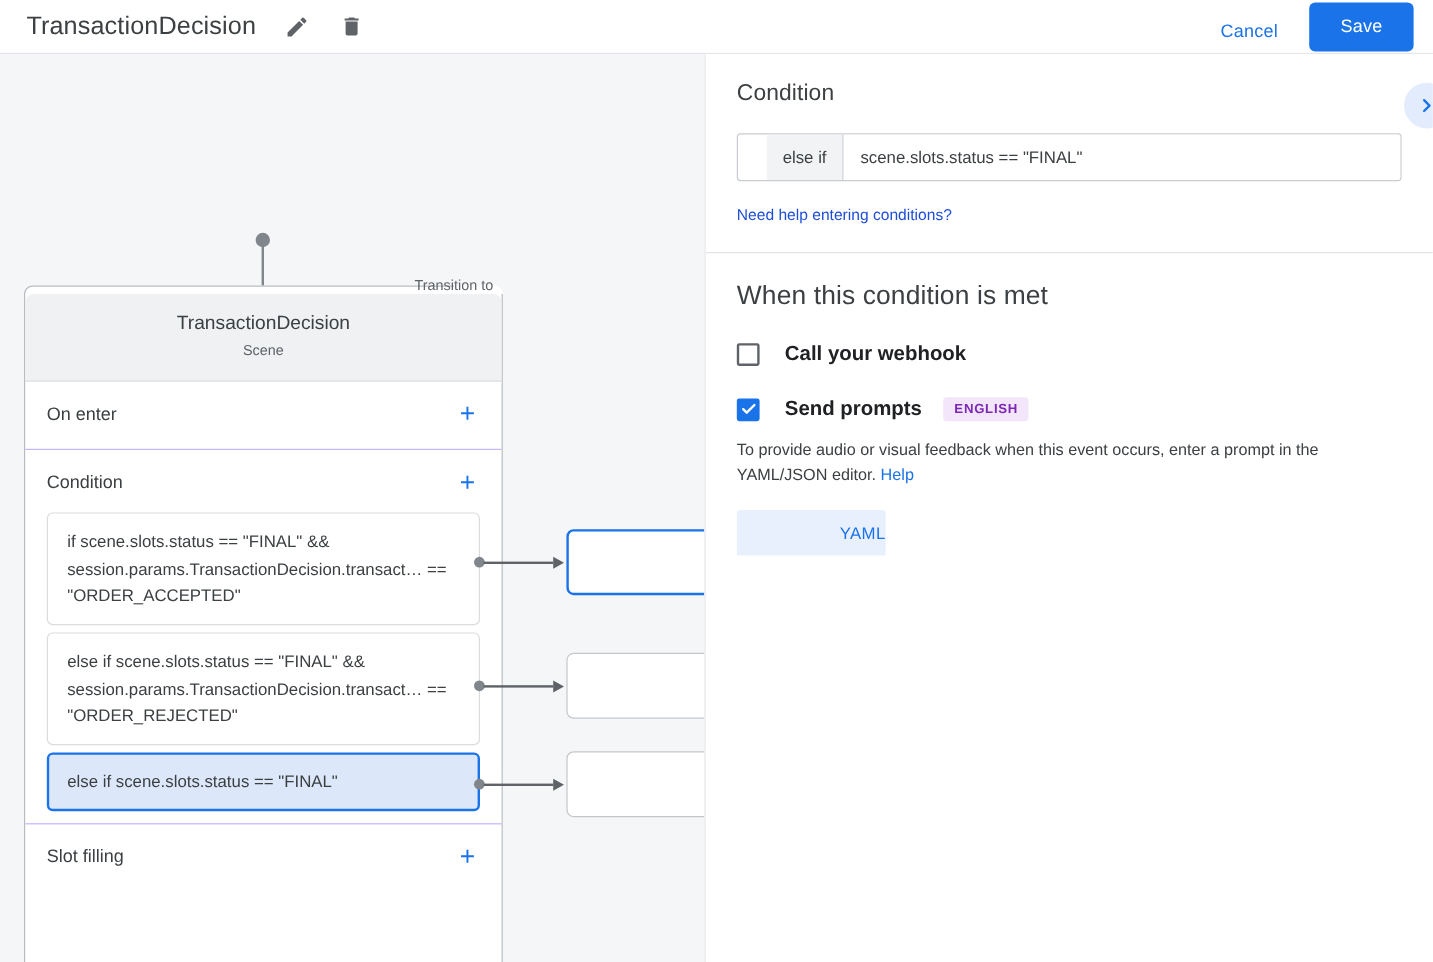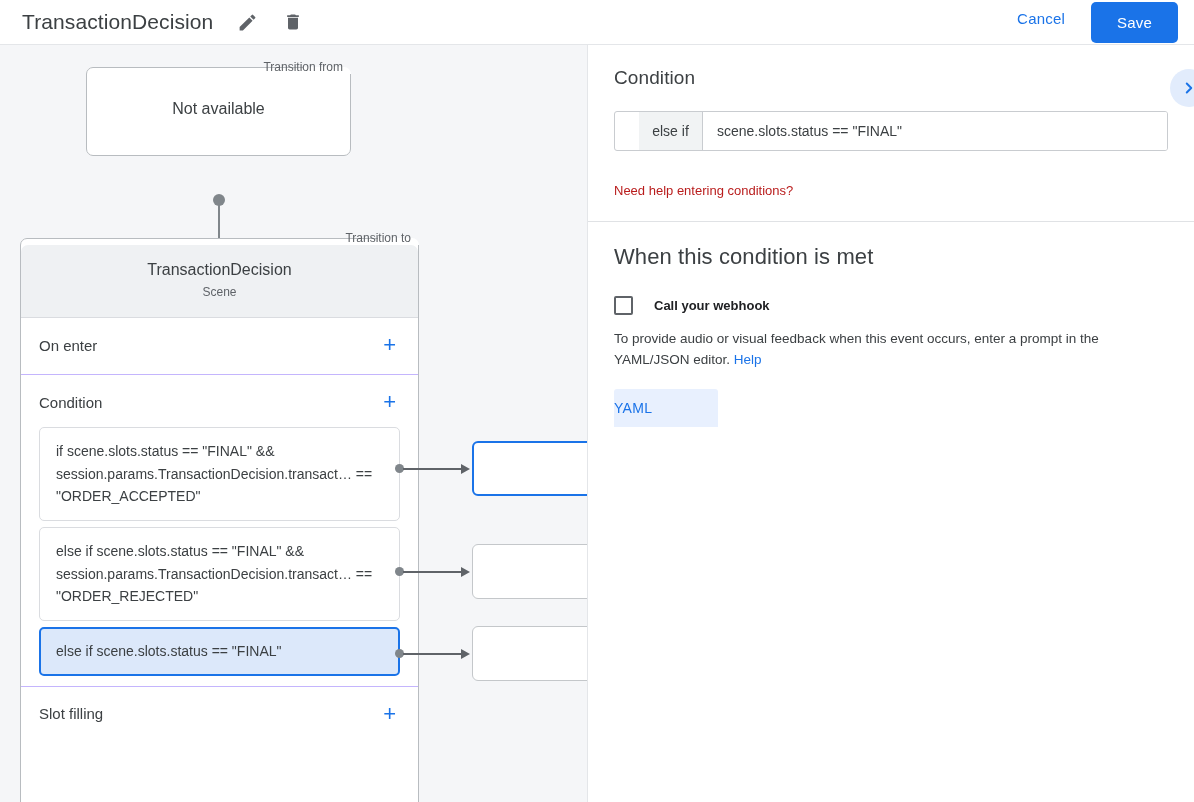--- a/index.html
+++ b/index.html
@@ -24,21 +24,21 @@
     font-size: 21px; color: #3c4043;
     margin-left: 22px; letter-spacing: .1px;
     white-space: nowrap;
   }
   .tb-icon {
     margin-left: 22px; width: 24px; height: 24px;
     display: flex; align-items: center; justify-content: center;
     cursor: pointer;
   }
   #topbar-right {
-    margin-left: auto; display: flex; align-items: flex-start;
+    margin-left: auto; display: flex; align-items: flex-end;
     margin-right: 16px;
   }
   #cancel-btn {
     font-size: 15px; color: #1a73e8; background: none; border: none;
     padding: 8px 14px; cursor: pointer; letter-spacing: .2px;
     font-family: "Liberation Sans", sans-serif;
   }
   #save-btn {
     font-size: 15px; color: #ffffff; background: #1a73e8; border: none;
     border-radius: 5px; padding: 12px 26px; height: 41px; cursor: pointer;
@@ -179,54 +179,54 @@
     display: flex; align-items: center; justify-content: center;
     width: 64px; font-size: 14px; color: #3c4043;
   }
   #condition-value {
     flex: 1; border: none; outline: none; padding: 0 14px;
     font-size: 14px; color: #3c4043;
     font-family: "Liberation Sans", sans-serif;
     background: #ffffff;
   }
   #condition-help-link {
-    display: inline-block; margin-top: 32px;
-    font-size: 13px; color: #b91c1c; cursor: pointer; text-decoration: none;
+    display: inline-block; margin-top: 20px;
+    font-size: 13px; color: #1d4ed8; cursor: pointer; text-decoration: none;
   }
 
   #panel-section-2 { padding: 22px 26px 0 26px; }
   #when-heading { font-size: 22px; color: #3c4043; letter-spacing: .1px; }
 
   .cb-row { display: flex; align-items: center; margin-top: 26px; }
   .cbox {
     width: 19px; height: 19px; border-radius: 2px;
     border: 2px solid #5f6368; background: #ffffff;
     cursor: pointer; flex-shrink: 0;
   }
   .cbox.checked {
     background: #1a73e8; border-color: #1a73e8;
     display: flex; align-items: center; justify-content: center;
   }
-  .cb-label { font-size: 13px; color: #202124; margin-left: 21px; font-weight: bold; }
+  .cb-label { font-size: 17px; color: #202124; margin-left: 21px; font-weight: bold; }
   .badge {
     margin-left: 18px; background: #f3e5fa; color: #7b28b5;
     font-size: 11px; letter-spacing: .6px;
     padding: 4px 9px; border-radius: 3px; font-weight: bold;
   }
 
   #prompt-desc {
     margin-top: 14px; font-size: 13.5px; color: #3c4043; line-height: 1.55;
     max-width: 560px;
   }
   #prompt-desc a { color: #1a73e8; text-decoration: none; cursor: pointer; margin-top: 12px; }
 
   #editor-tabs { display: flex; margin-top: 18px; }
   .etab {
     font-size: 14px; color: #5f6368; padding: 11px 0;
-    width: 104px; text-align: left; cursor: pointer; letter-spacing: .3px;
+    width: 124px; text-align: right; cursor: pointer; letter-spacing: .3px;
   }
   .etab.active { color: #1a73e8; background: #e8f0fe; border-radius: 3px 3px 0 0; }
 
   #editor {
     position: absolute; left: 608px; right: 0; top: 469px; bottom: 0;
     background: #ffffff;
     border-top: 1px solid #d8dade;
     display: flex; overflow: hidden;
   }
   #code {
@@ -254,24 +254,20 @@
   </div>
 
   <div id="topbar-right">
     <button id="cancel-btn">Cancel</button>
     <button id="save-btn">Save</button>
   </div>
 </div>
 
 <div id="canvas">
 
-  <fieldset class="node" id="node-from">
-    <legend>Transition from</legend>
-    <div class="body">Not available</div>
-  </fieldset>
 
   <div id="connector-dot"></div>
   <div id="connector-line"></div>
   <div id="connector-arrowhead"></div>
 
   <fieldset class="node" id="node-to">
     <legend>Transition to</legend>
 
     <div id="node-to-header">
       <div class="name">TransactionDecision</div>
@@ -339,20 +335,29 @@
   </div>
 
   <div id="panel-section-2">
     <div id="when-heading">When this condition is met</div>
 
     <div class="cb-row">
       <div class="cbox"></div>
       <span class="cb-label">Call your webhook</span>
     </div>
 
+    <div class="cb-row">
+      <div class="cbox checked">
+        <svg width="14" height="14" viewBox="0 0 24 24" fill="none" stroke="#ffffff" stroke-width="3.4" stroke-linecap="round" stroke-linejoin="round">
+          <polyline points="20 6 9 17 4 12"></polyline>
+        </svg>
+      </div>
+      <span class="cb-label">Send prompts</span>
+      <span class="badge">ENGLISH</span>
+    </div>
 
     <div id="prompt-desc">
       <span>To provide audio or visual feedback when this event occurs, enter a prompt in the YAML/JSON editor.</span>
       <a>Help</a>
     </div>
 
     <div id="editor-tabs">
       <div class="etab active">YAML</div>
     </div>
   </div>

